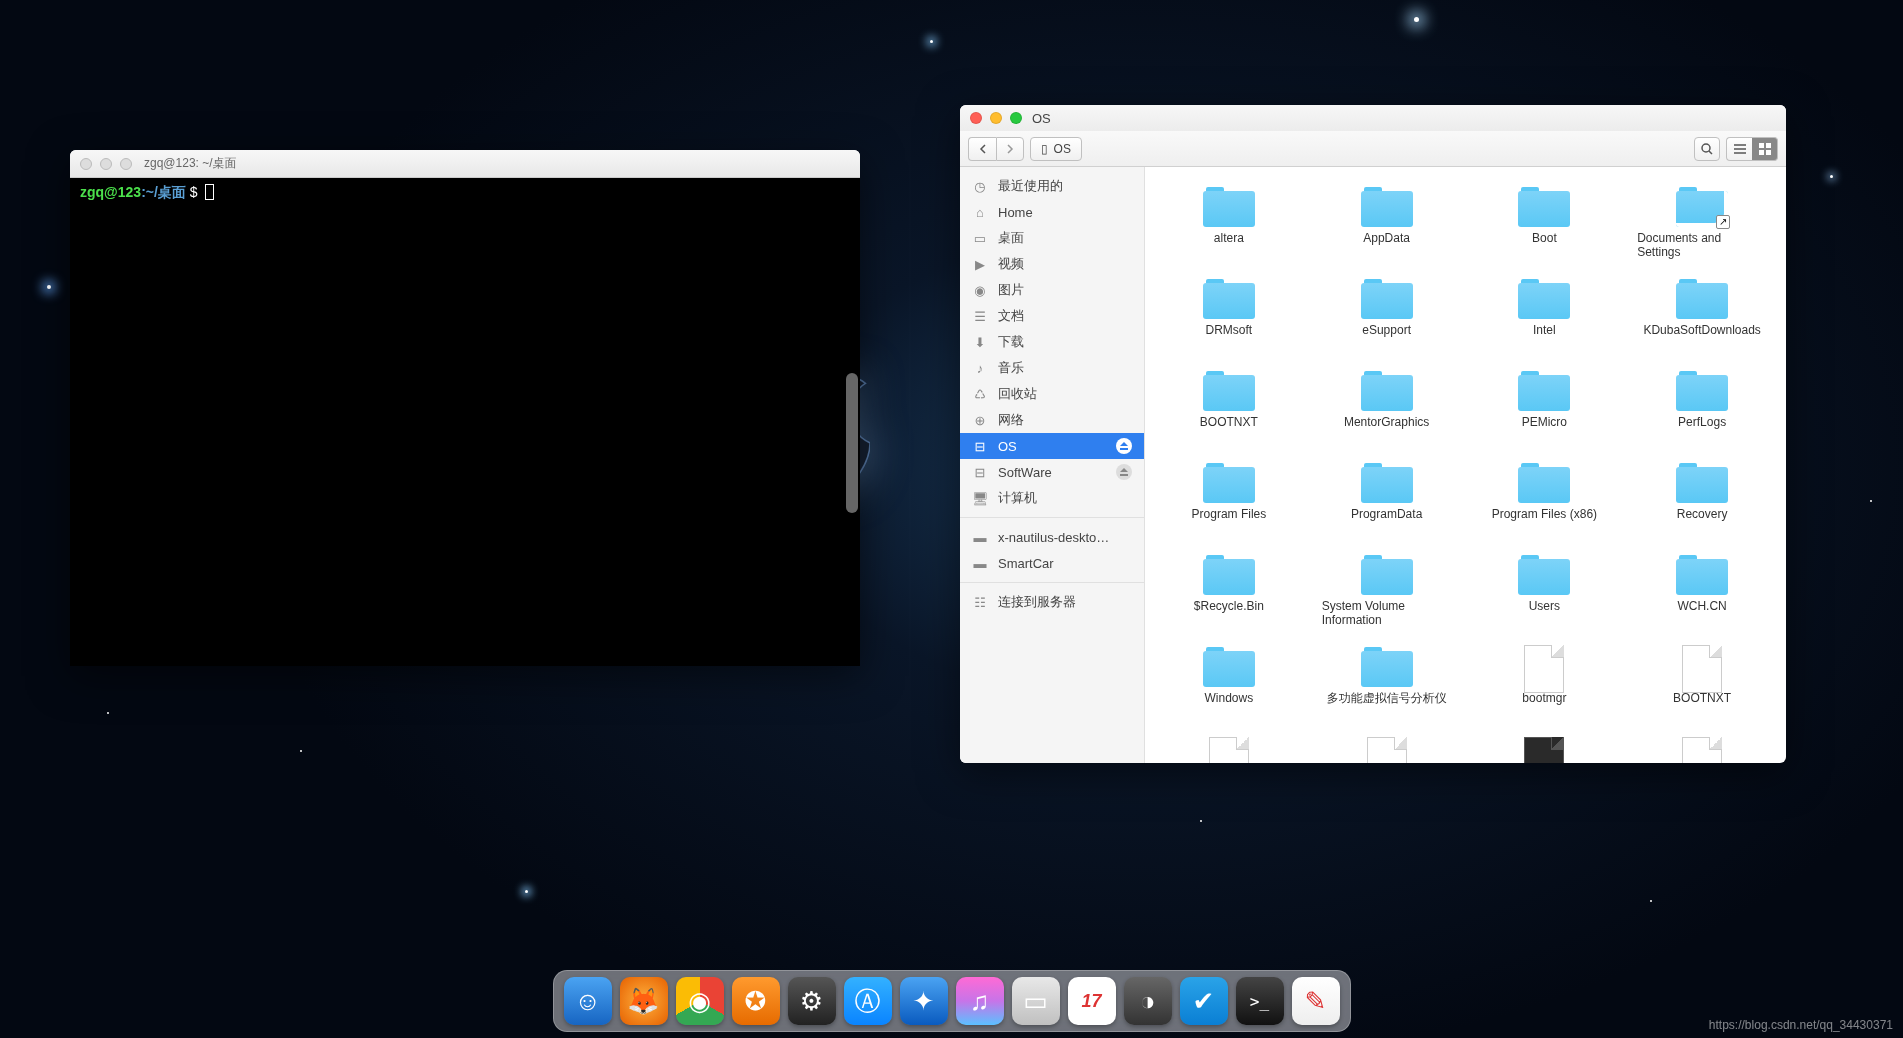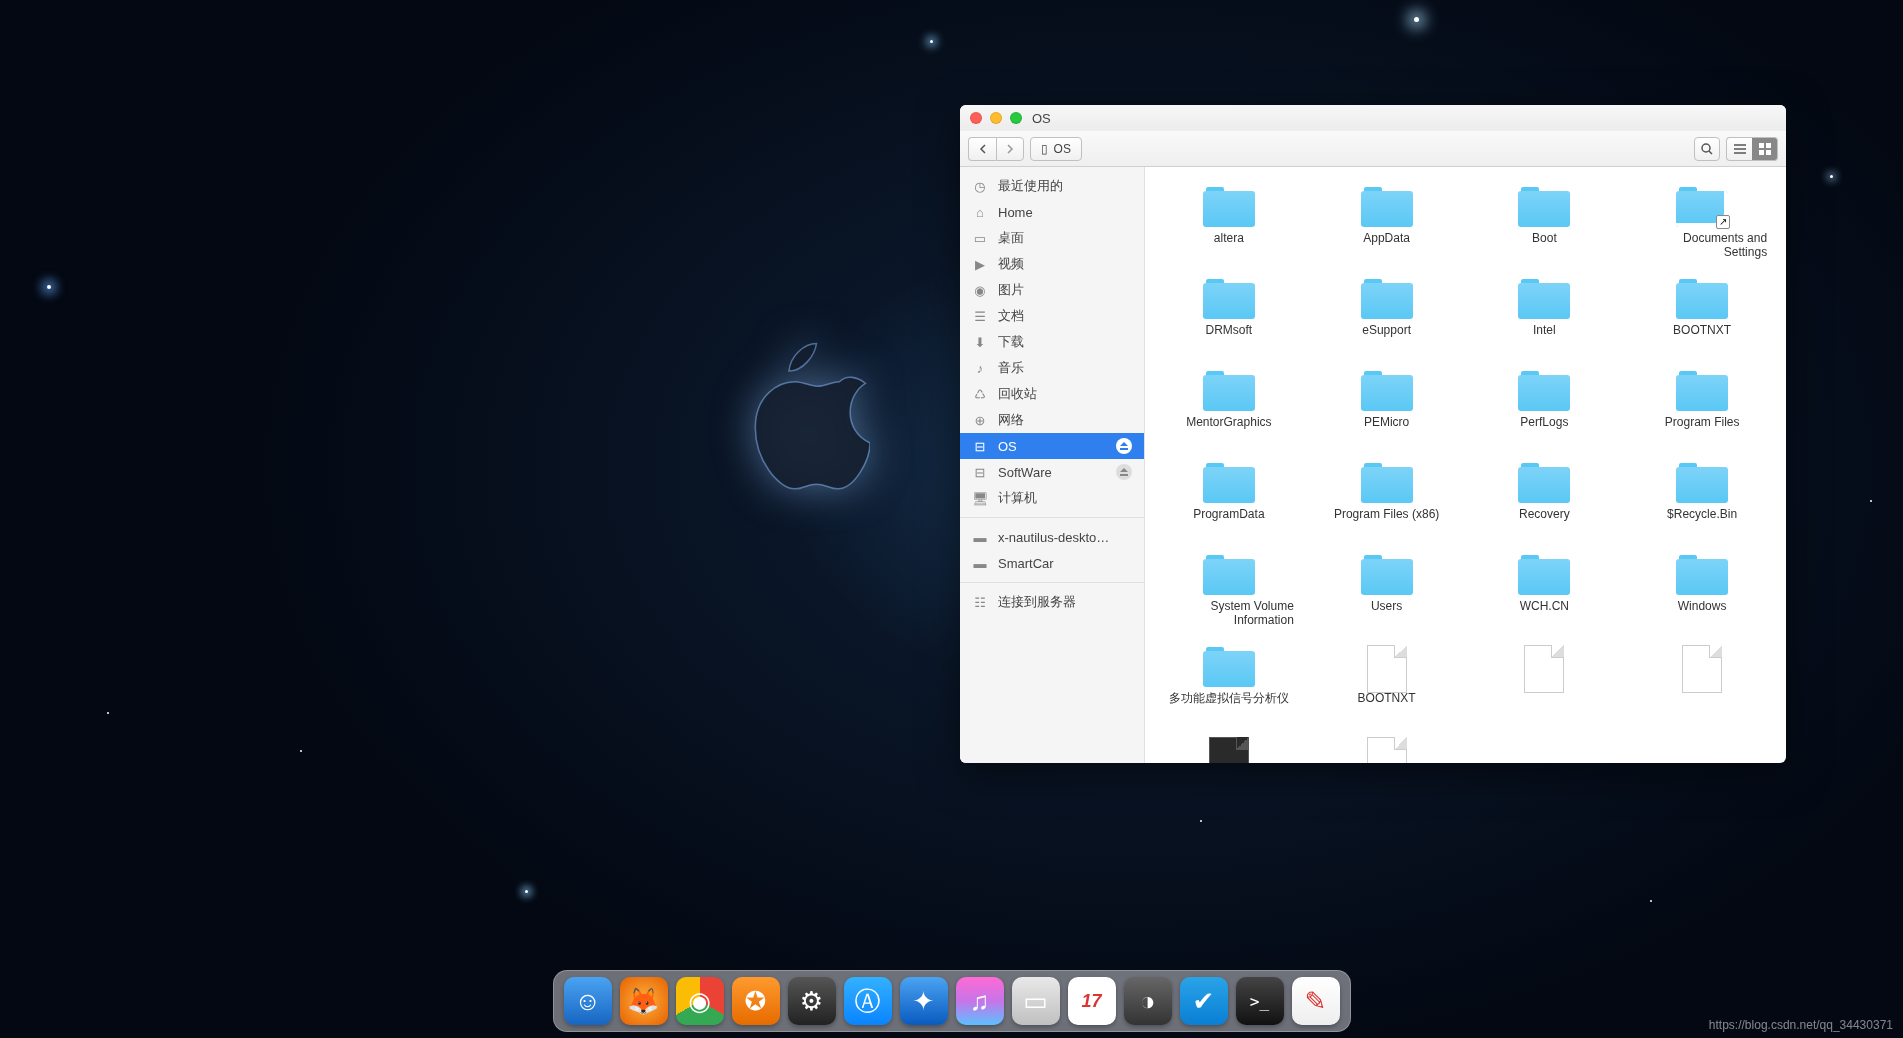--- a/index.html
+++ b/index.html
@@ -59,21 +59,21 @@
 .fitem-icon { width:52px; height:42px; position:relative; }
 .folder-ico { width:52px; height:42px; }
 .folder-ico::before { content:""; position:absolute; top:2px; left:3px; width:18px; height:6px; background:#5ac8f5; border-radius:2px 2px 0 0; }
 .folder-ico::after { content:""; position:absolute; top:6px; left:0; width:52px; height:36px; background:linear-gradient(#7dd3f8,#5ac8f5); border-radius:3px; }
 .folder-shortcut::after { box-shadow:inset -14px -14px 0 -10px #fff; }
 .shortcut-arrow { position:absolute; bottom:-2px; right:-2px; width:14px; height:14px; background:#fff; border:1px solid #888; border-radius:2px; z-index:2; font-size:10px; line-height:12px; text-align:center; }
 .file-ico { width:40px; height:48px; margin:0 auto; background:#fff; border:1px solid #ccc; position:relative; }
 .file-ico::before { content:""; position:absolute; top:-1px; right:-1px; width:12px; height:12px; background:linear-gradient(135deg,#fff 50%,#ddd 50%); border-bottom:1px solid #ccc; border-left:1px solid #ccc; }
 .file-ico.dark { background:#2a2a2a; border-color:#555; }
 .file-ico.dark::before { background:linear-gradient(135deg,#2a2a2a 50%,#555 50%); border-color:#555; }
-.fitem-label { font-size:12px; color:#333; text-align:right; min-height:28px; line-height:14px; max-width:130px; word-break:break-word; }
+.fitem-label { font-size:12px; color:#333; text-align:left; min-height:28px; line-height:14px; max-width:130px; word-break:break-word; }
 
 
 .dock { position:absolute; bottom:6px; left:50%; transform:translateX(-50%); height:62px; background:rgba(240,240,245,.45); border-radius:14px; padding:6px 10px; display:flex; align-items:center; gap:8px; backdrop-filter:blur(10px); border:1px solid rgba(255,255,255,.25); }
 .dock-item { width:48px; height:48px; border-radius:10px; display:flex; align-items:center; justify-content:center; font-size:26px; cursor:pointer; box-shadow:0 2px 4px rgba(0,0,0,.3); }
 .watermark { position:absolute; right:10px; bottom:6px; font-size:12px; color:rgba(255,255,255,.5); }
 </style>
 </head>
 <body>
 
 <div class="desktop">
@@ -88,20 +88,37 @@
   <div class="star" style="left:1650px;top:900px;width:2px;height:2px"></div>
   <div class="star" style="left:1830px;top:175px;width:3px;height:3px;box-shadow:0 0 8px 2px #9cf"></div>
   <div class="star" style="left:1870px;top:500px;width:2px;height:2px"></div>
 
   <div class="apple-logo">
     <svg viewBox="0 0 170 200">
         <path fill="rgba(20,30,45,.9)" stroke="rgba(140,190,255,.5)" stroke-width="2" d="M130 50c-8 0-20 6-28 6s-20-6-30-6C50 50 20 68 20 110c0 42 30 80 52 80 10 0 16-6 28-6s18 6 28 6c22 0 42-38 42-60-18-8-26-24-26-40 0-18 10-32 20-38-10-8-24-12-34-2zM100 0c-2 16-18 36-36 36 2-20 20-36 36-36z"></path>
       </svg>
   </div>
 
+  <div class="terminal-window">
+    <div class="terminal-titlebar">
+      <div class="traffic-lights">
+        <div class="tl"></div>
+        <div class="tl"></div>
+        <div class="tl"></div>
+      </div>
+      <div class="terminal-title">zgq@123: ~/桌面</div>
+    </div>
+    <div class="terminal-body">
+      <span class="term-prompt">
+        <span class="term-user">zgq@123</span><span class="term-path">:</span><span class="term-path">~/桌面</span><span class="term-dollar"> $</span>
+      </span>
+      <span class="term-cursor"></span>
+      <div class="terminal-scroll"></div>
+    </div>
+  </div>
 
   <div class="fm-window">
     <div class="fm-titlebar">
       <div class="traffic-lights">
         <div class="tl red"></div>
         <div class="tl yel"></div>
         <div class="tl grn"></div>
       </div>
       <div class="fm-win-title">OS</div>
     </div>
@@ -266,20 +283,26 @@
             <div class="fitem">
               <div class="fitem-icon">
                 <div class="folder-ico"></div>
               </div>
               <div class="fitem-label">Intel</div>
             </div>
             <div class="fitem">
               <div class="fitem-icon">
                 <div class="folder-ico"></div>
               </div>
+              <div class="fitem-label">KDubaSoftDownloads</div>
+            </div>
+            <div class="fitem">
+              <div class="fitem-icon">
+                <div class="folder-ico"></div>
+              </div>
               <div class="fitem-label">BOOTNXT</div>
             </div>
             <div class="fitem">
               <div class="fitem-icon">
                 <div class="folder-ico"></div>
               </div>
               <div class="fitem-label">MentorGraphics</div>
             </div>
             <div class="fitem">
               <div class="fitem-icon">
@@ -345,20 +368,26 @@
               <div class="fitem-icon">
                 <div class="folder-ico"></div>
               </div>
               <div class="fitem-label">Windows</div>
             </div>
             <div class="fitem">
               <div class="fitem-icon">
                 <div class="folder-ico"></div>
               </div>
               <div class="fitem-label">多功能虚拟信号分析仪</div>
+            </div>
+            <div class="fitem">
+              <div class="fitem-icon">
+                <div class="file-ico"></div>
+              </div>
+              <div class="fitem-label">bootmgr</div>
             </div>
             <div class="fitem">
               <div class="fitem-icon">
                 <div class="file-ico"></div>
               </div>
               <div class="fitem-label">BOOTNXT</div>
             </div>
             <div class="fitem">
               <div class="fitem-icon">
                 <div class="file-ico"></div>

